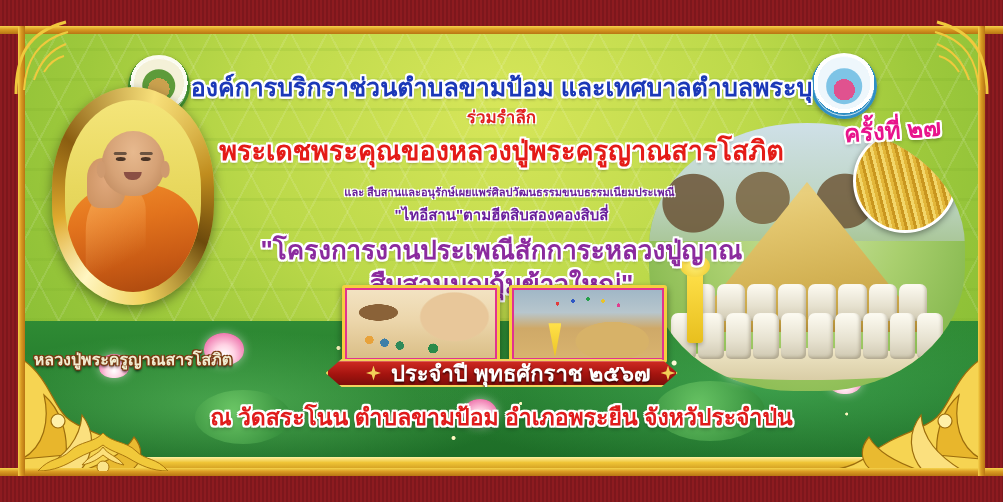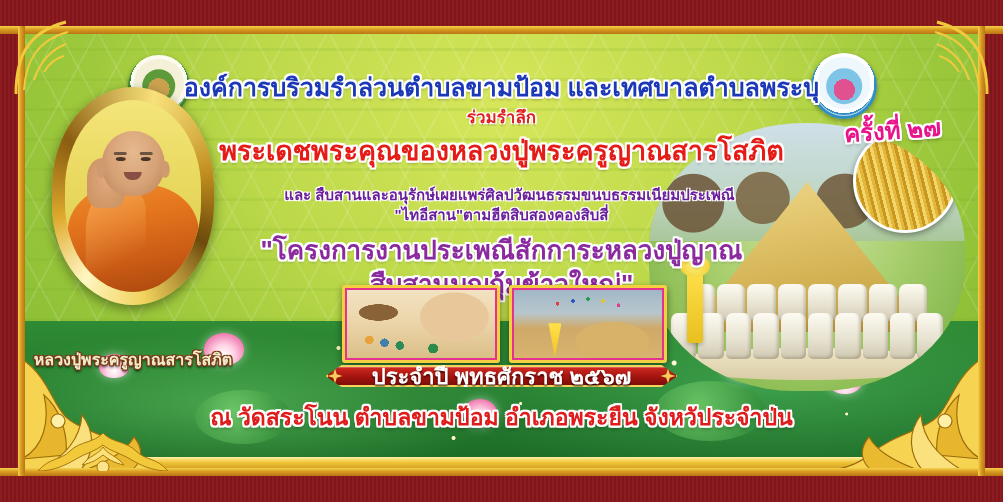--- a/index.html
+++ b/index.html
@@ -77,21 +77,21 @@
     text-shadow:
       -1.6px -1.6px 0 #fff, 1.6px -1.6px 0 #fff, -1.6px 1.6px 0 #fff, 1.6px 1.6px 0 #fff,
       0 -1.8px 0 #fff, 0 1.8px 0 #fff, -1.8px 0 0 #fff, 1.8px 0 0 #fff,
       0 3px 3px rgba(0,0,0,.35);}
   .t-ruam{left:0;right:0;top:72px;font-size:17px;color:#e02020;
     text-shadow:-1.3px -1.3px 0 #fff,1.3px -1.3px 0 #fff,-1.3px 1.3px 0 #fff,1.3px 1.3px 0 #fff,
       0 2px 2px rgba(0,0,0,.3);}
   .t-phra{left:0;right:0;top:98px;font-size:27px;color:#e41b17;
     text-shadow:-1.8px -1.8px 0 #fff,1.8px -1.8px 0 #fff,-1.8px 1.8px 0 #fff,1.8px 1.8px 0 #fff,
       0 -2px 0 #fff,0 2px 0 #fff,-2px 0 0 #fff,2px 0 0 #fff,0 3px 3px rgba(0,0,0,.3);}
-  .t-sub1{left:0;right:0;top:152px;font-size:15px;color:#6a1f9c;
+  .t-sub1{left:0;right:0;top:152px;font-size:11px;color:#6a1f9c;
     text-shadow:-1.2px -1.2px 0 #fff,1.2px -1.2px 0 #fff,-1.2px 1.2px 0 #fff,1.2px 1.2px 0 #fff;padding-left:16px;}
   .t-sub2{left:0;right:0;top:172px;font-size:15px;color:#6a1f9c;
     text-shadow:-1.2px -1.2px 0 #fff,1.2px -1.2px 0 #fff,-1.2px 1.2px 0 #fff,1.2px 1.2px 0 #fff;}
   .t-proj1{left:0;right:0;top:198px;font-size:26px;color:#8b2a9e;
     text-shadow:-1.8px -1.8px 0 #fff,1.8px -1.8px 0 #fff,-1.8px 1.8px 0 #fff,1.8px 1.8px 0 #fff,
       0 -2px 0 #fff,0 2px 0 #fff,-2px 0 0 #fff,2px 0 0 #fff,0 3px 3px rgba(0,0,0,.25);}
   .t-proj2{left:0;right:0;top:232px;font-size:26px;color:#8b2a9e;
     text-shadow:-1.8px -1.8px 0 #fff,1.8px -1.8px 0 #fff,-1.8px 1.8px 0 #fff,1.8px 1.8px 0 #fff,
       0 -2px 0 #fff,0 2px 0 #fff,-2px 0 0 #fff,2px 0 0 #fff,0 3px 3px rgba(0,0,0,.25);}
   .t-venue{left:0;right:0;bottom:36px;font-size:23px;color:#e01b1b;
@@ -99,24 +99,24 @@
       0 -1.8px 0 #fff,0 1.8px 0 #fff,-1.8px 0 0 #fff,1.8px 0 0 #fff,0 3px 4px rgba(0,0,0,.45);}
 
   
   .edition{position:absolute;right:40px;top:80px;z-index:9;font-weight:bold;
     font-size:24px;color:#e8148c;white-space:nowrap;transform:rotate(-4deg);
     text-shadow:-1.8px -1.8px 0 #fff,1.8px -1.8px 0 #fff,-1.8px 1.8px 0 #fff,1.8px 1.8px 0 #fff,
       0 -2px 0 #fff,0 2px 0 #fff,-2px 0 0 #fff,2px 0 0 #fff,0 3px 4px rgba(0,0,0,.4);}
 
   
   .ribbon{position:absolute;left:50%;transform:translateX(-50%);bottom:84px;z-index:9;
-    width:352px;height:22px;
+    width:352px;height:28px;
     background:linear-gradient(180deg,#d02a22,#a4140f 55%,#7e0d0a);
     border:2px solid #f2d35c;border-radius:6px;
-    display:flex;align-items:center;justify-content:space-between;gap:10px;
+    display:flex;align-items:center;justify-content:flex-end;gap:10px;
     box-shadow:0 3px 7px rgba(0,0,0,.45), inset 0 1px 0 rgba(255,255,255,.25);
     clip-path:polygon(0 50%,16px 0,calc(100% - 16px) 0,100% 50%,calc(100% - 16px) 100%,16px 100%);}
   .ribbon .yr{font-size:22px;font-weight:bold;color:#fff;white-space:nowrap;
     text-shadow:0 2px 2px rgba(0,0,0,.6);}
   .floret{width:15px;height:15px;background:#f2cf58;flex:none;
     clip-path:polygon(50% 0,62% 38%,100% 50%,62% 62%,50% 100%,38% 62%,0 50%,38% 38%);}
 
   
   .portrait{position:absolute;left:30px;top:56px;width:162px;height:218px;z-index:8;}
   .pframe{position:absolute;inset:0;border-radius:50%/46%;
@@ -311,21 +311,21 @@
 
     <div class="seal left">
       <div class="ring"></div>
         <div class="core"></div>
     </div>
     <div class="seal right">
       <div class="ring"></div>
         <div class="core"></div>
     </div>
 
-    <div class="tx t-org">องค์การบริวมรำล่วนตำบลขามป้อม และเทศบาลตำบลพระบุ</div>
+    <div class="tx t-org">องค์การบริกราช่วนตำบลขามป้อม และเทศบาลตำบลพระบุ</div>
     <div class="tx t-ruam">ร่วมรำลึก</div>
     <div class="tx t-phra">พระเดชพระคุณของหลวงปู่พระครูญาณสารโสภิต</div>
     <div class="tx t-sub1">และ สืบสานและอนุรักษ์เผยแพร่ศิลปวัฒนธรรมขนบธรรมเนียมประเพณี</div>
     <div class="tx t-sub2">"ไทอีสาน"ตามฮีตสิบสองคองสิบสี่</div>
     <div class="tx t-proj1">"โครงการงานประเพณีสักการะหลวงปู่ญาณ</div>
     <div class="tx t-proj2">สืบสานบุญกุ้มข้าวใหญ่"</div>
     <div class="edition">ครั้งที่ ๒๗</div>
 
     <div class="ribbon">
       <span class="floret"></span>

